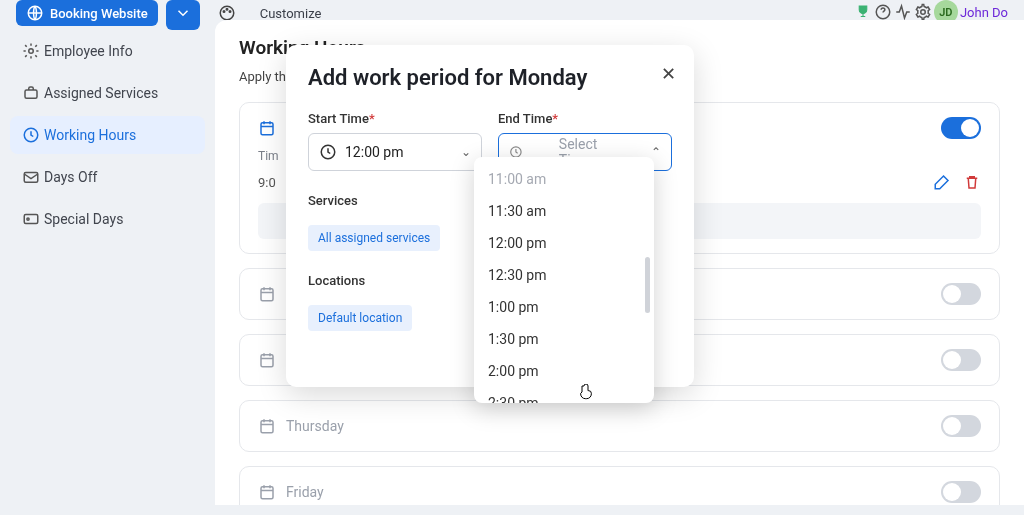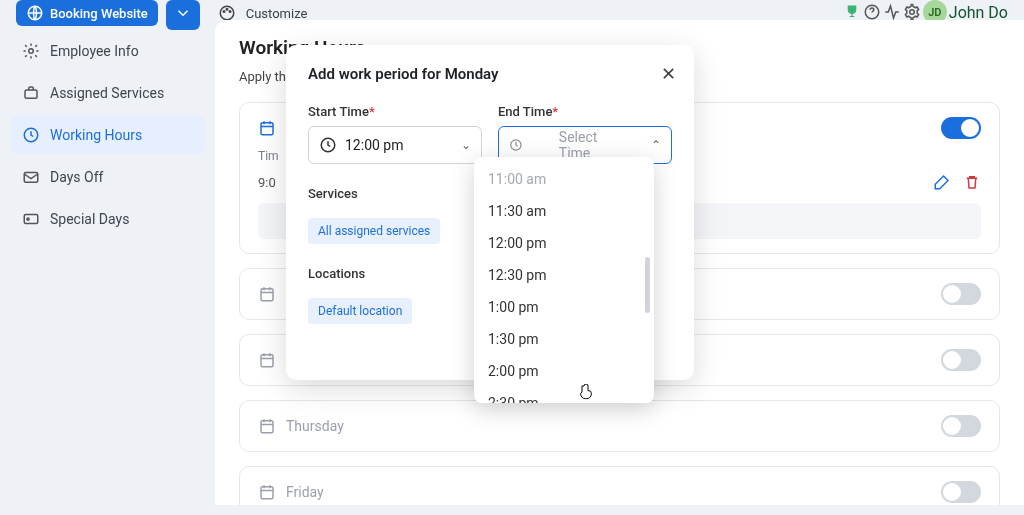--- a/index.html
+++ b/index.html
@@ -1,42 +1,42 @@
 <!DOCTYPE html>
 <html><head>
 <meta charset="utf-8">
 <style>
 * { box-sizing: border-box; margin: 0; padding: 0; font-family: -apple-system, BlinkMacSystemFont, "Segoe UI", Roboto, sans-serif; }
 body { width: 1024px; height: 515px; overflow: hidden; background: #eef1f5; position: relative; }
 .topbar { height: 20px; display: flex; align-items: flex-start; padding: 0 16px; gap: 8px; }
 .pill { background: #1b6fdc; color: #fff; border-radius: 6px; padding: 4px 10px; display: flex; align-items: center; gap: 6px; font-size: 13px; font-weight: 500; }
 .pill-drop { background: #1b6fdc; color: #fff; border-radius: 6px; padding: 4px 8px; }
-.customize { display: flex; align-items: center; gap: 10px; font-size: 13px; color: #3a3f49; padding: 4px 10px; }
+.customize { display: flex; align-items: center; gap: 24px; font-size: 13px; color: #3a3f49; padding: 4px 10px; }
 .topbar-right { margin-left: auto; display: flex; align-items: center; gap: 2px; color: #555; }
 .avatar { width: 24px; height: 24px; border-radius: 50%; background: #a6d89c; color: #2b6b1e; display: flex; align-items: center; justify-content: center; font-size: 11px; font-weight: 600; }
 .content { display: flex; height: calc(100% - 30px); }
 .sidebar { width: 215px; padding: 12px 10px; }
-.side-item { display: flex; align-items: center; gap: 10px; padding: 10px 12px; font-size: 14px; color: #41454e; border-radius: 8px; margin-bottom: 4px; cursor: pointer; }
+.side-item { display: flex; align-items: center; gap: 4px; padding: 10px 12px; font-size: 14px; color: #41454e; border-radius: 8px; margin-bottom: 4px; cursor: pointer; }
 .side-item.active { background: #e6efff; color: #1b6fdc; }
 .main { flex: 1; background: #fff; border-radius: 12px 0 0 0; padding: 16px 24px; position: relative; overflow: hidden; }
 .main h2 { font-size: 19px; color: #222; font-weight: 600; }
 .apply { font-size: 13px; color: #444; margin-top: 10px; }
 .daycard { border: 1px solid #e5e7eb; border-radius: 10px; margin-top: 18px; padding: 14px 18px; }
 .dayhead { display: flex; align-items: center; gap: 10px; font-size: 14px; color: #333; }
 .sub { font-size: 12px; color: #7a7f89; margin-top: 10px; }
 .slot { font-size: 13px; color: #555; margin-top: 10px; display: flex; align-items: center; gap: 10px; }
 .slot-actions { margin-left: auto; display: flex; gap: 12px; color: #1b6fdc; }
 .add-strip { background: #f3f5f8; height: 36px; border-radius: 6px; margin-top: 12px; }
 .dayrow { border: 1px solid #e5e7eb; border-radius: 10px; margin-top: 14px; padding: 14px 18px; display: flex; align-items: center; gap: 10px; font-size: 14px; color: #9aa0ab; }
 .toggle { margin-left: auto; width: 40px; height: 22px; border-radius: 12px; background: #d3d7de; position: relative; }
 .toggle::after { content: ""; width: 18px; height: 18px; border-radius: 50%; background: #fff; position: absolute; top: 2px; left: 2px; }
 .toggle.on { background: #1b6fdc; }
 .toggle.on::after { left: auto; right: 2px; }
 .modal { position: absolute; left: 286px; top: 45px; width: 408px; background: #fff; border-radius: 10px; box-shadow: 0 8px 30px rgba(0,0,0,.15); padding: 20px 22px 56px; z-index: 10; }
-.modal h3 { font-size: 15px; font-weight: 600; color: #1e2128; }
+.modal h3 { font-size: 22px; font-weight: 600; color: #1e2128; }
 .close-x { position: absolute; top: 18px; right: 18px; font-size: 18px; color: #444; cursor: pointer; }
 .fields { display: flex; gap: 16px; margin-top: 18px; }
 .fld { flex: 1; }
 .fld label { font-size: 13px; color: #333; font-weight: 500; }
 .req { color: #d13a3a; }
 .sel { margin-top: 6px; border: 1px solid #cfd3da; border-radius: 6px; height: 38px; display: flex; align-items: center; padding: 0 10px; gap: 8px; font-size: 14px; color: #222; }
 .sel.open { border-color: #1b6fdc; gap: 36px; }
 .sel .ph { color: #9aa0ab; }
 .chev { margin-left: auto; font-size: 12px; color: #666; }
 .section-lbl { font-size: 13px; font-weight: 500; color: #333; margin-top: 22px; }
@@ -102,21 +102,21 @@
     </span>
     <span class="icon">
       <svg viewBox="0 0 24 24" fill="none" stroke="#555" stroke-width="2">
           <circle cx="12" cy="12" r="3"></circle>
           <path d="M19 12a7 7 0 00-.2-1.7l2-1.5-2-3.4-2.4 1a7 7 0 00-2.9-1.7L13 2h-2l-.5 2.7a7 7 0 00-2.9 1.7l-2.4-1-2 3.4 2 1.5A7 7 0 005 12c0 .6.1 1.1.2 1.7l-2 1.5 2 3.4 2.4-1a7 7 0 002.9 1.7L11 22h2l.5-2.7a7 7 0 002.9-1.7l2.4 1 2-3.4-2-1.5c.1-.6.2-1.1.2-1.7z"></path>
         </svg>
     </span>
     <div class="avatar">
         <span>JD</span>
       </div>
-    <span style="font-size:16px;color:#14532d;">John Do</span>
+    <span style="font-size:13px;color:#6d28d9;">John Do</span>
   </div>
 </div>
 
 <div class="content">
   <div class="sidebar">
     <div class="side-item">
       <span class="icon">
           <svg viewBox="0 0 24 24" fill="none" stroke="#555" stroke-width="2">
             <circle cx="12" cy="12" r="3"></circle>
             <path d="M12 2v3M12 19v3M4.2 4.2l2.1 2.1M17.7 17.7l2.1 2.1M2 12h3M19 12h3M4.2 19.8l2.1-2.1M17.7 6.3l2.1-2.1"></path>

